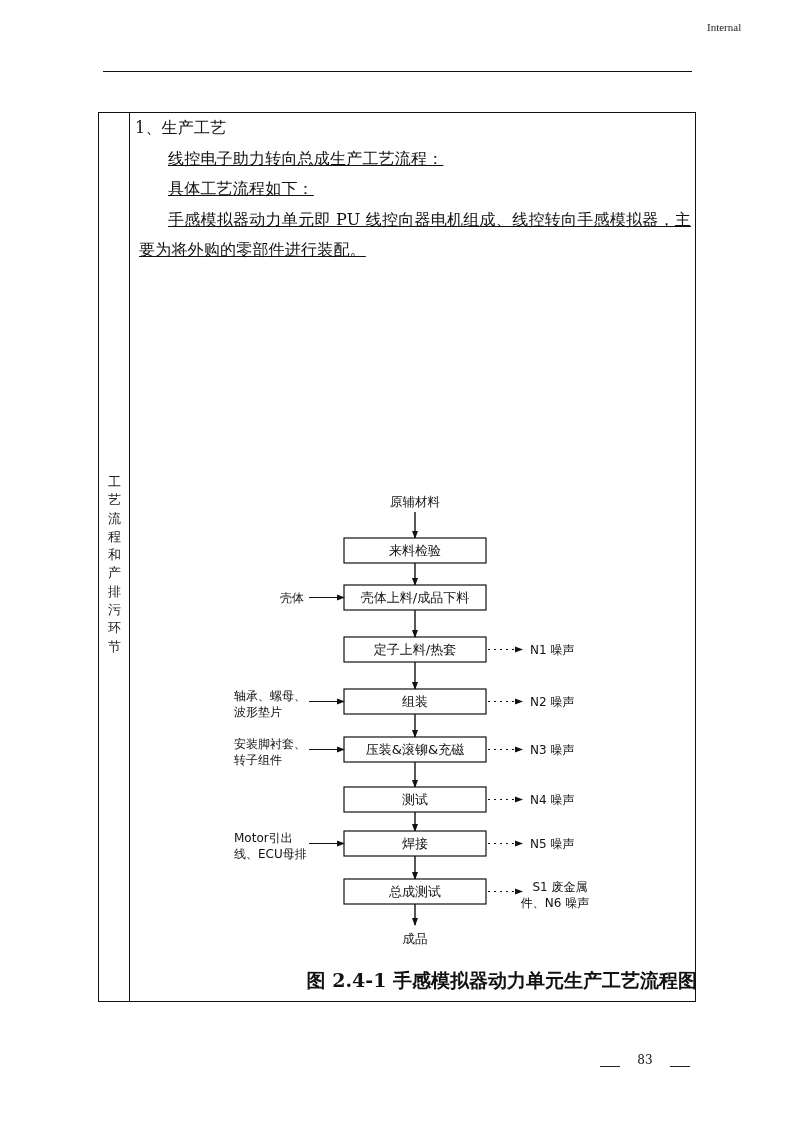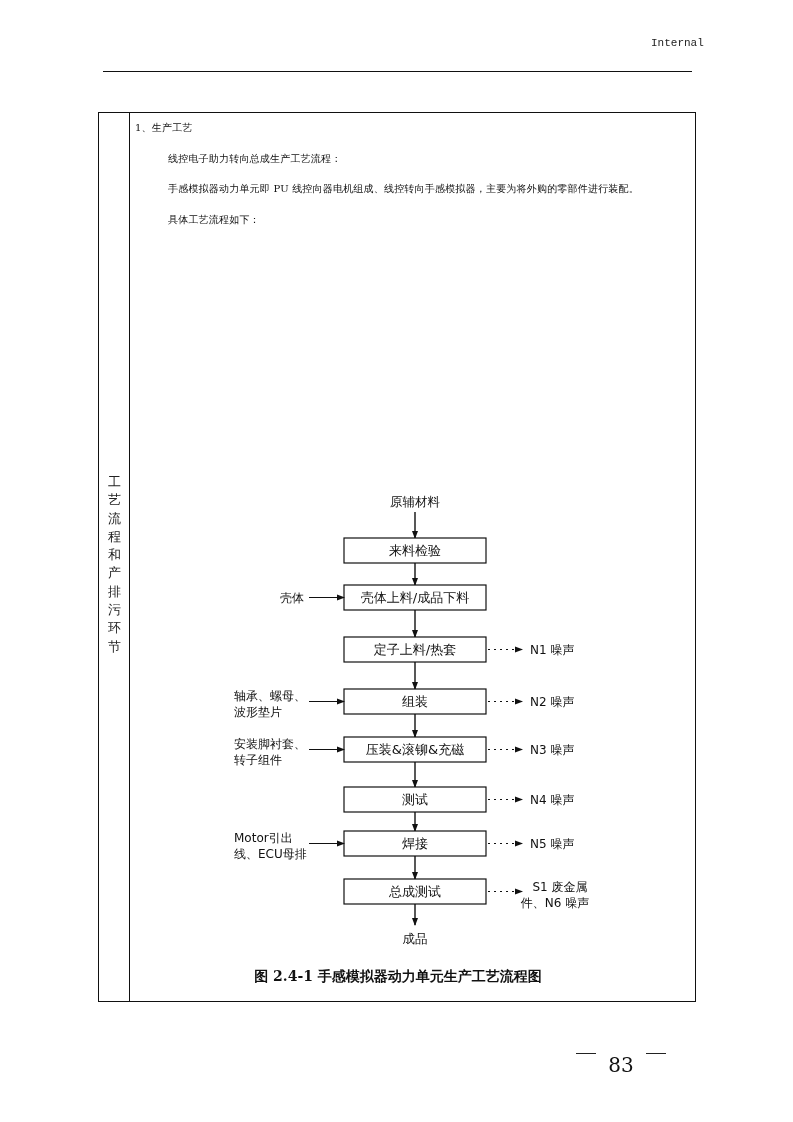--- a/index.html
+++ b/index.html
@@ -1,29 +1,29 @@
 <!DOCTYPE html>
 <html><head>
 <meta charset="utf-8">
 <style>
   html, body { margin: 0; padding: 0; background: #fff; }
   body { width: 793px; height: 1122px; position: relative; overflow: hidden;
          font-family: "DejaVu Serif", "Liberation Serif", serif; color: #111; }
-  .hdr-label { position: absolute; top: 21px; left: 651px; font-family: Liberation Mono, monospace; font-size: 11px; color: #222; margin-top: 16px; }
+  .hdr-label { position: absolute; top: 21px; left: 707px; font-family: Liberation Serif, serif; font-size: 11px; color: #222; }
   .hdr-rule { position: absolute; top: 71px; left: 103px; width: 589px; height: 0; border-top: 1.5px solid #111; }
   .tbl { position: absolute; left: 98px; top: 112px; width: 598px; height: 890px; border: 1.5px solid #111; box-sizing: border-box; }
   .side { position: absolute; left: 0; top: 0; width: 31px; height: 100%; border-right: 1.2px solid #111; box-sizing: border-box; }
   .side-text { position: absolute; left: 0; width: 31px; top: 360px; text-align: center; font-size: 13px; line-height: 18.3px; color: #222; }
   .side-text span { display: block; }
-  .content { position: absolute; left: 40px; top: 0; width: 552px; font-size: 10px; line-height: 30.5px; }
+  .content { position: absolute; left: 40px; top: 0; width: 552px; font-size: 16px; line-height: 30.5px; }
   .p { margin: 0; text-align: justify; letter-spacing: 0.2px; }
-  .ind { text-indent: 29px; }
+  .ind { text-indent: 29px; text-decoration: underline; }
   svg text { font-family: "DejaVu Sans", "Liberation Sans", sans-serif; }
-  .caption { position: absolute; left: 0; width: 598px; top: 855px; text-align: center; font-weight: bold; font-size: 14px; }
-  .page-num { position: absolute; top: 1053px; left: 576px; width: 90px; font-size: 20px; display: flex; justify-content: space-between; align-items: flex-start; }
+  .caption { position: absolute; left: 0; width: 598px; top: 855px; text-align: right; font-weight: bold; font-size: 19px; }
+  .page-num { position: absolute; top: 1053px; left: 600px; width: 90px; font-size: 12px; display: flex; justify-content: space-between; align-items: flex-end; }
   .dash { display: inline-block; width: 20px; border-top: 1px solid #222; }
 </style>
 </head>
 <body>
 
 <div class="hdr-label">Internal</div>
 <div class="hdr-rule"></div>
 
 <div class="tbl">
   <div class="side">
@@ -37,22 +37,22 @@
         <span>排</span>
         <span>污</span>
         <span>环</span>
         <span>节</span>
       </div>
   </div>
 
   <div class="content">
     <p class="p" style="margin-left:-4px;">1、生产工艺</p>
     <p class="p ind">线控电子助力转向总成生产工艺流程：</p>
+    <p class="p ind">具体工艺流程如下：</p>
     <p class="p ind">手感模拟器动力单元即 PU 线控向器电机组成、线控转向手感模拟器，主要为将外购的零部件进行装配。</p>
-    <p class="p ind">具体工艺流程如下：</p>
   </div>
 
   <svg id="flow" style="position:absolute; left:0; top:0;" width="598" height="890" viewBox="0 0 598 890">
     <defs>
       <marker id="ah" markerWidth="8" markerHeight="8" refX="7" refY="4" orient="auto" markerUnits="userSpaceOnUse">
         <path d="M0,1 L8,4 L0,7 Z" fill="#111"></path>
       </marker>
     </defs>
     <g id="flow-g">
         <text x="316" y="393" text-anchor="middle" font-size="12.5" fill="#111">原辅材料</text>

